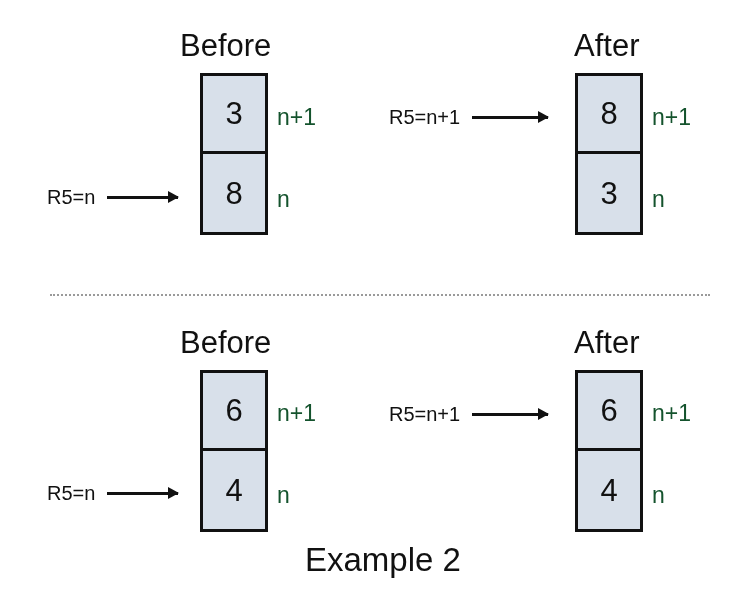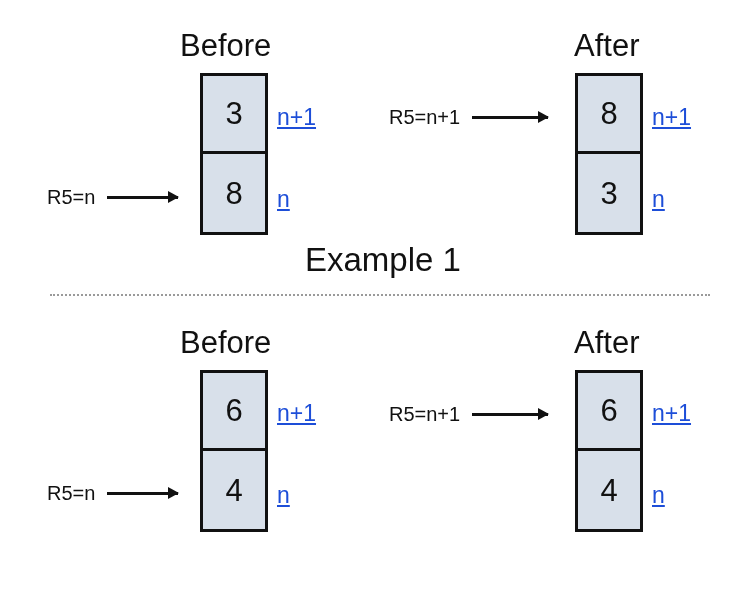--- a/index.html
+++ b/index.html
@@ -66,23 +66,22 @@
     line-height: 1;
     color: #111111;
   }
 
   
   .index-label {
     position: absolute;
     font-size: 23px;
     font-weight: 400;
     line-height: 1;
-    color: #1d4ed8;
-    white-space: nowrap;
-    text-decoration: underline;
+    color: #14532d;
+    white-space: nowrap;
   }
 
   
   .pointer-group {
     position: absolute;
     display: flex;
     align-items: center;
     height: 26px;
     white-space: nowrap;
   }
@@ -168,21 +167,20 @@
   <div class="index-label" style="left:652px; top:188px;">n</div>
 
   <div class="pointer-group" style="left:389px; top:104px;">
     <span class="pointer-label">R5=n+1</span>
     <span class="pointer-arrow" style="width:76px;">
       <span class="shaft"></span>
         <span class="head"></span>
     </span>
   </div>
 
-  <div class="example-caption" style="left:305px; top:243px;">Example 1</div>
 
   <div class="separator" style="left:50px; top:294px; width:660px;"></div>
 
   <div class="section-heading" style="left:180px; top:327px;">Before</div>
 
   <div class="section-heading" style="left:574px; top:327px;">After</div>
 
   <div class="stack" style="left:200px; top:370px;">
     <div class="stack-cell top">
       <span class="cell-value">6</span>
@@ -216,14 +214,15 @@
   <div class="index-label" style="left:652px; top:484px;">n</div>
 
   <div class="pointer-group" style="left:389px; top:401px;">
     <span class="pointer-label">R5=n+1</span>
     <span class="pointer-arrow" style="width:76px;">
       <span class="shaft"></span>
         <span class="head"></span>
     </span>
   </div>
 
+  <div class="example-caption" style="left:305px; top:543px;">Example 2</div>
 
 </div>
 
 </body></html>

